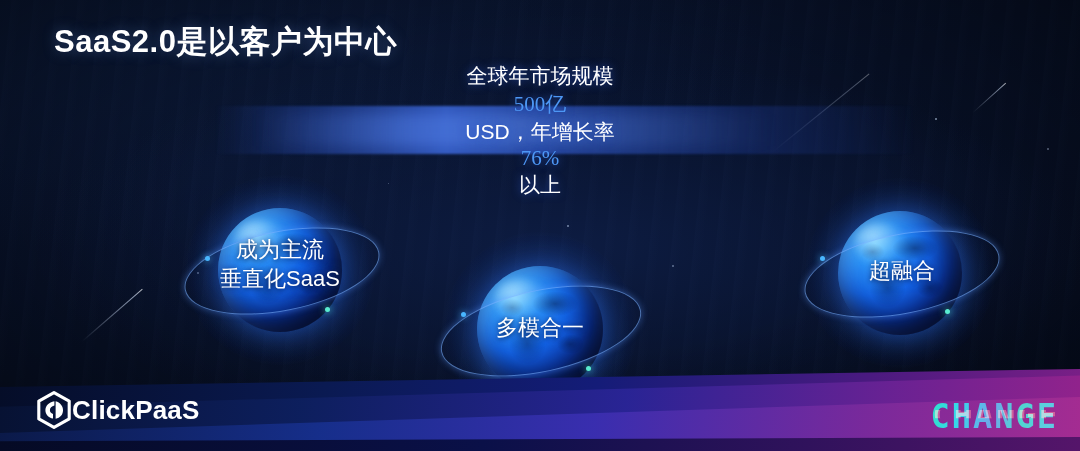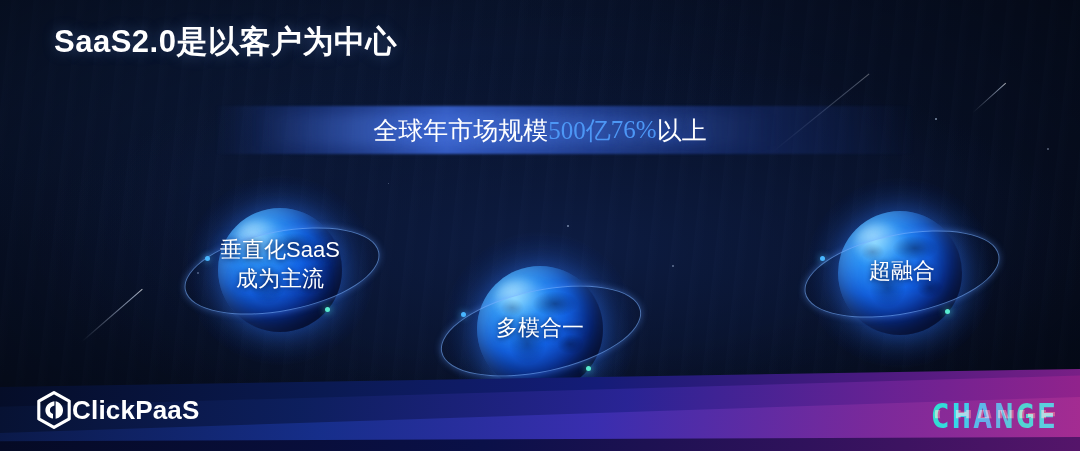--- a/index.html
+++ b/index.html
@@ -106,24 +106,25 @@
   }
   .subtitle {
     position: absolute;
     left: 0;
     top: 0;
     width: 1080px;
     height: 48px;
     display: flex;
     align-items: center;
     justify-content: center;
-    font-size: 25px;
+    font-size: 21px;
     color: #ffffff;
     white-space: nowrap;
     text-shadow: 0 0 8px rgba(40,80,190,0.9);
+    flex-direction: column;
   }
   .subtitle .hl { color: #4d97f5; font-family: Liberation Serif, serif; }
 
   
   .node { position: absolute; }
   .halo {
     position: absolute;
     border-radius: 50%;
     background: radial-gradient(circle at 50% 50%, rgba(50,120,255,0.40) 0%, rgba(40,100,230,0.18) 42%, rgba(20,50,140,0.0) 72%);
   }
@@ -275,37 +276,38 @@
   <div class="meteor" style="left:772px;top:152px;width:125px;transform:rotate(-39deg);opacity:.35;"></div>
 
   <div class="title">SaaS2.0是以客户为中心</div>
 
   <div class="banner-wrap">
     <div class="banner-glow"></div>
     <div class="banner-glow2"></div>
     <div class="subtitle">
       <span>全球年市场规模 </span>
         <span class="hl">500亿</span>
+        <span>USD，年增长率</span>
         <span class="hl">76%</span>
         <span>以上</span>
     </div>
   </div>
 
   <div class="node" style="left:185px;top:175px;width:190px;height:190px;">
     <div class="halo" style="left:0;top:0;width:190px;height:190px;"></div>
     <div class="globe" style="left:33px;top:33px;width:124px;height:124px;">
       <div class="land"></div>
       <div class="spec"></div>
     </div>
     <div class="ring" style="left:-2px;top:56px;width:196px;height:78px;transform:rotate(-11deg);"></div>
     <div class="ring-dot" style="left:20px;top:81px;color:#49b7ff;"></div>
     <div class="ring-dot" style="left:140px;top:132px;color:#59ecd0;"></div>
     <div class="node-label" style="left:-5px;top:60px;width:200px;">
+      <div>成为主流</div>
       <div>垂直化SaaS</div>
-      <div>成为主流</div>
     </div>
   </div>
 
   <div class="node" style="left:443px;top:232px;width:194px;height:194px;">
     <div class="halo" style="left:0;top:0;width:194px;height:194px;"></div>
     <div class="globe" style="left:34px;top:34px;width:126px;height:126px;">
       <div class="land"></div>
       <div class="spec"></div>
     </div>
     <div class="ring" style="left:-4px;top:58px;width:202px;height:80px;transform:rotate(-12deg);"></div>

